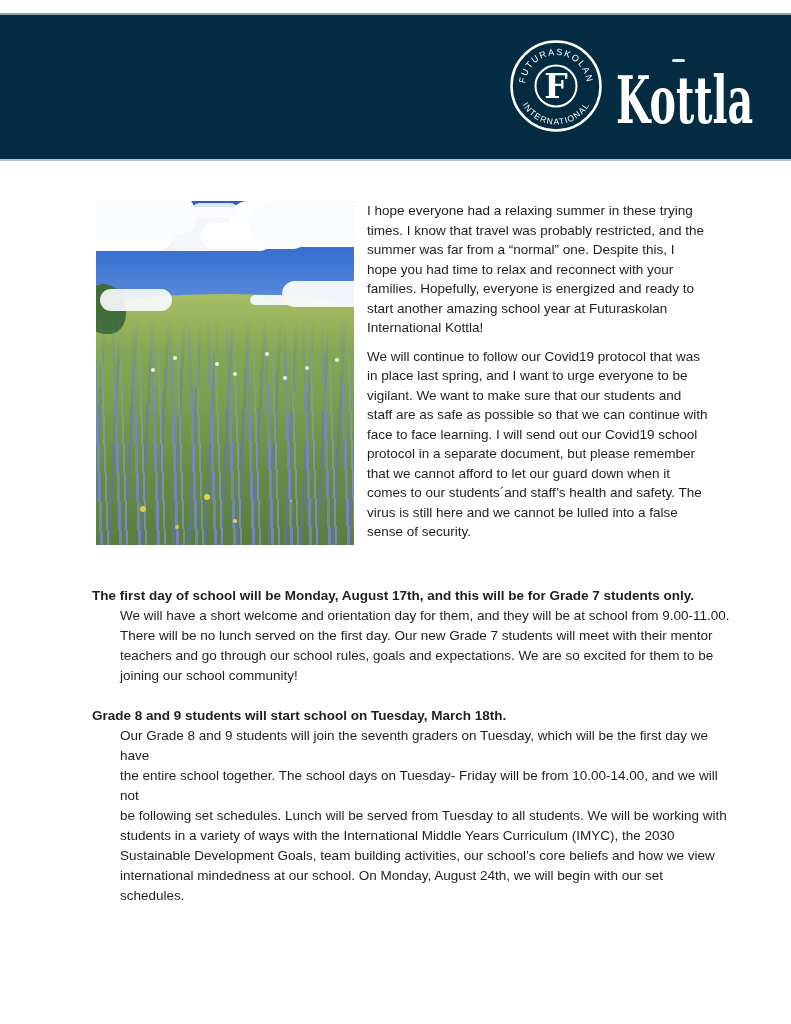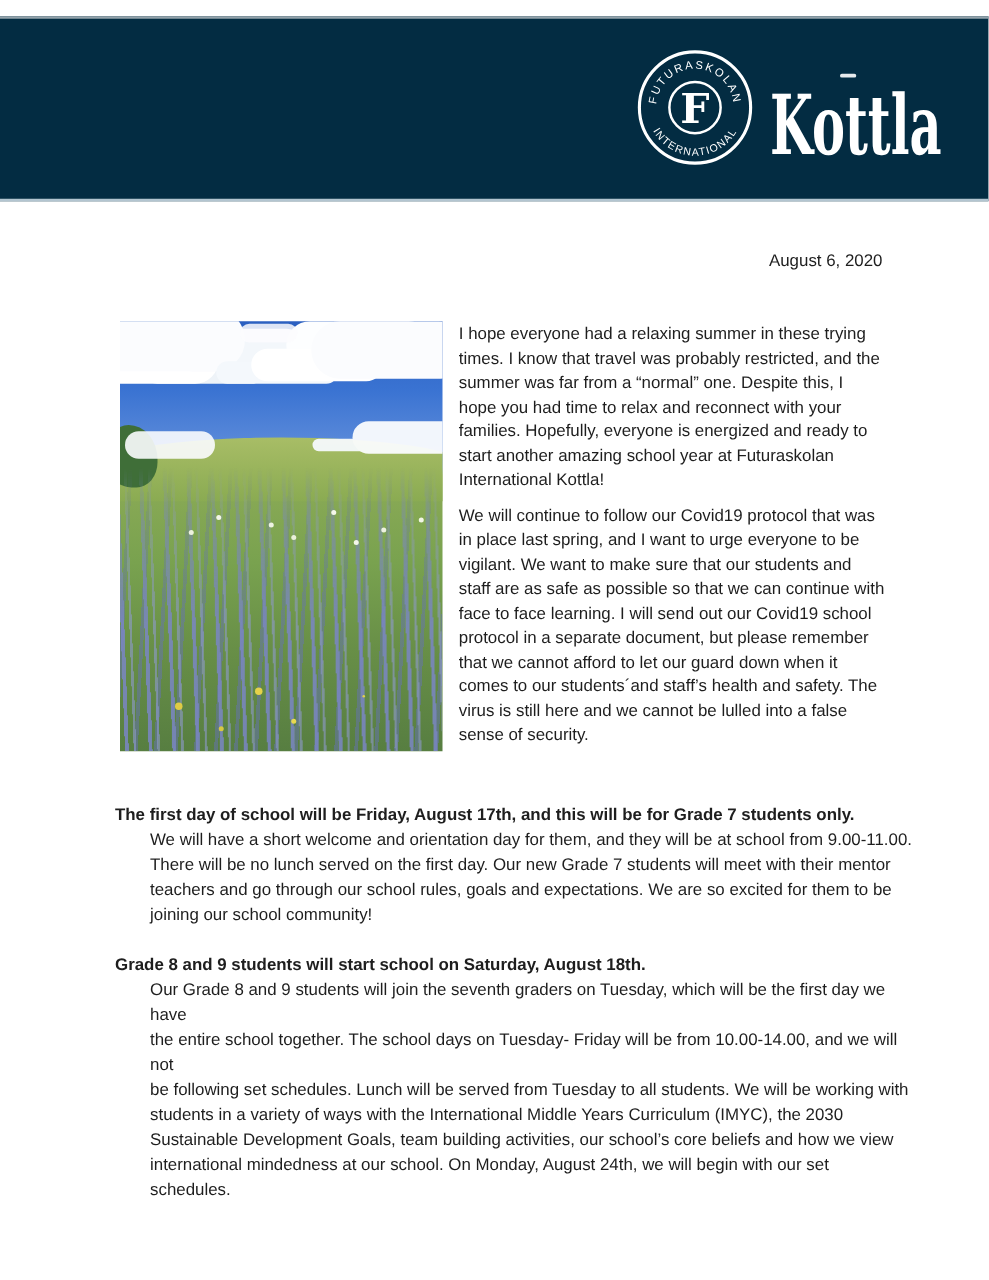--- a/index.html
+++ b/index.html
@@ -119,21 +119,20 @@
         <textPath href="#arcBot" startOffset="50%" text-anchor="middle">INTERNATIONAL</textPath>
       </text>
       <text class="center-f" x="48" y="60" text-anchor="middle">F</text>
     </svg>
     <div class="wordmark">Kottla</div>
     <div class="wordmark-dash"></div>
   </div>
 
   <div class="content">
 
-    <div class="date-line">August 6, 2020</div>
 
 
     <div class="photo-row">
 
       <div class="photo">
         <div class="hill"></div>
         <div class="tree"></div>
         <div class="cloud cloud-a"></div>
         <div class="cloud cloud-b"></div>
         <div class="cloud cloud-c"></div>
@@ -159,29 +158,29 @@
 face to face learning. I will send out our Covid19 school
 protocol in a separate document, but please remember
 that we cannot afford to let our guard down when it
 comes to our students´and staff’s health and safety. The
 virus is still here and we cannot be lulled into a false
 sense of security.</div>
       </div>
     </div>
 
     <div class="section">
-      <div class="section-heading">The first day of school will be Friday, August 17th, and this will be for Grade 7 students only.</div>
+      <div class="section-heading">The first day of school will be Monday, August 17th, and this will be for Grade 7 students only.</div>
       <div class="section-body">We will have a short welcome and orientation day for them, and they will be at school from 9.00-11.00.
 There will be no lunch served on the first day. Our new Grade 7 students will meet with their mentor
 teachers and go through our school rules, goals and expectations. We are so excited for them to be
 joining our school community!</div>
     </div>
 
     <div class="section">
-      <div class="section-heading">Grade 8 and 9 students will start school on Saturday, August 18th.</div>
+      <div class="section-heading">Grade 8 and 9 students will start school on Tuesday, March 18th.</div>
       <div class="section-body">Our Grade 8 and 9 students will join the seventh graders on Tuesday, which will be the first day we have
 the entire school together. The school days on Tuesday- Friday will be from 10.00-14.00, and we will not
 be following set schedules. Lunch will be served from Tuesday to all students. We will be working with
 students in a variety of ways with the International Middle Years Curriculum (IMYC), the 2030
 Sustainable Development Goals, team building activities,  our school’s core beliefs and how we view
 international mindedness at our school. On Monday, August 24th, we will begin with our set schedules.</div>
     </div>
 
   </div>
 </div>

